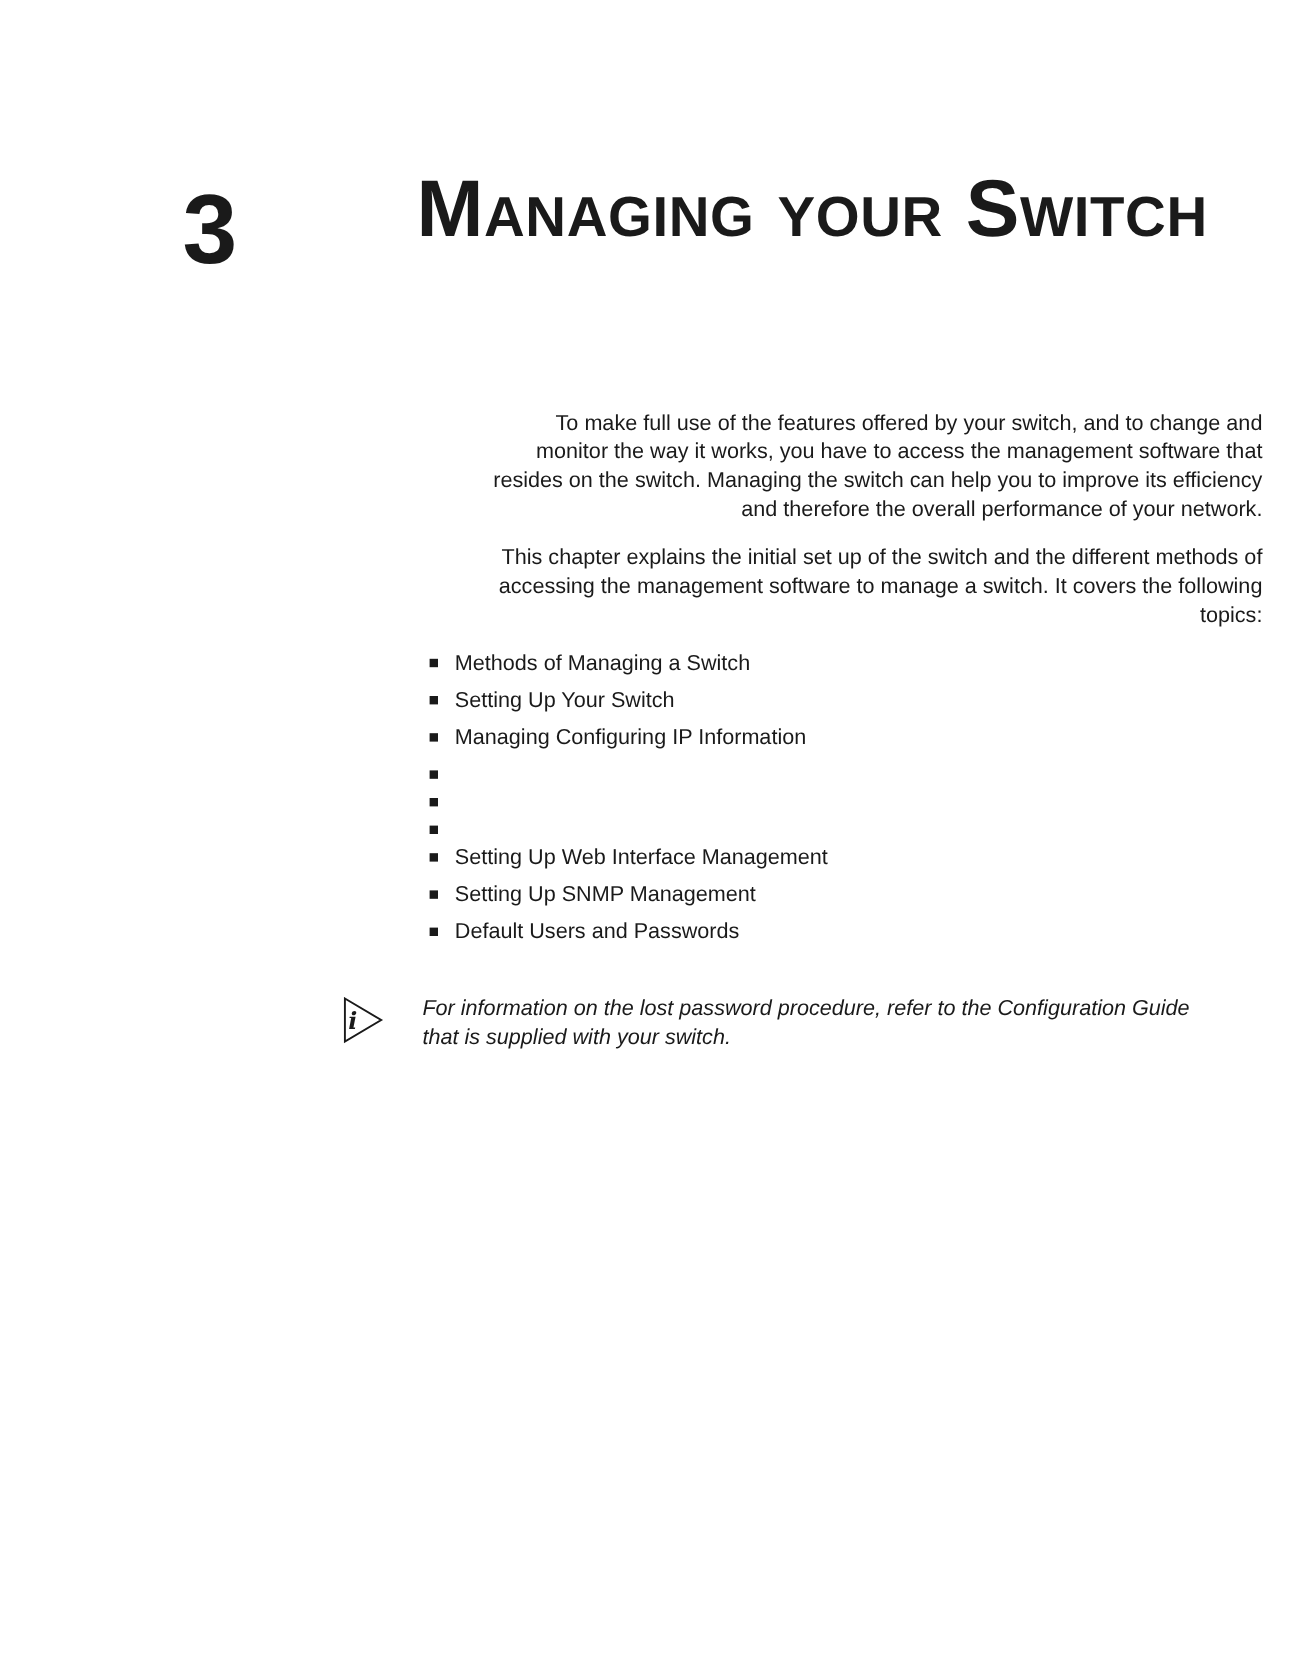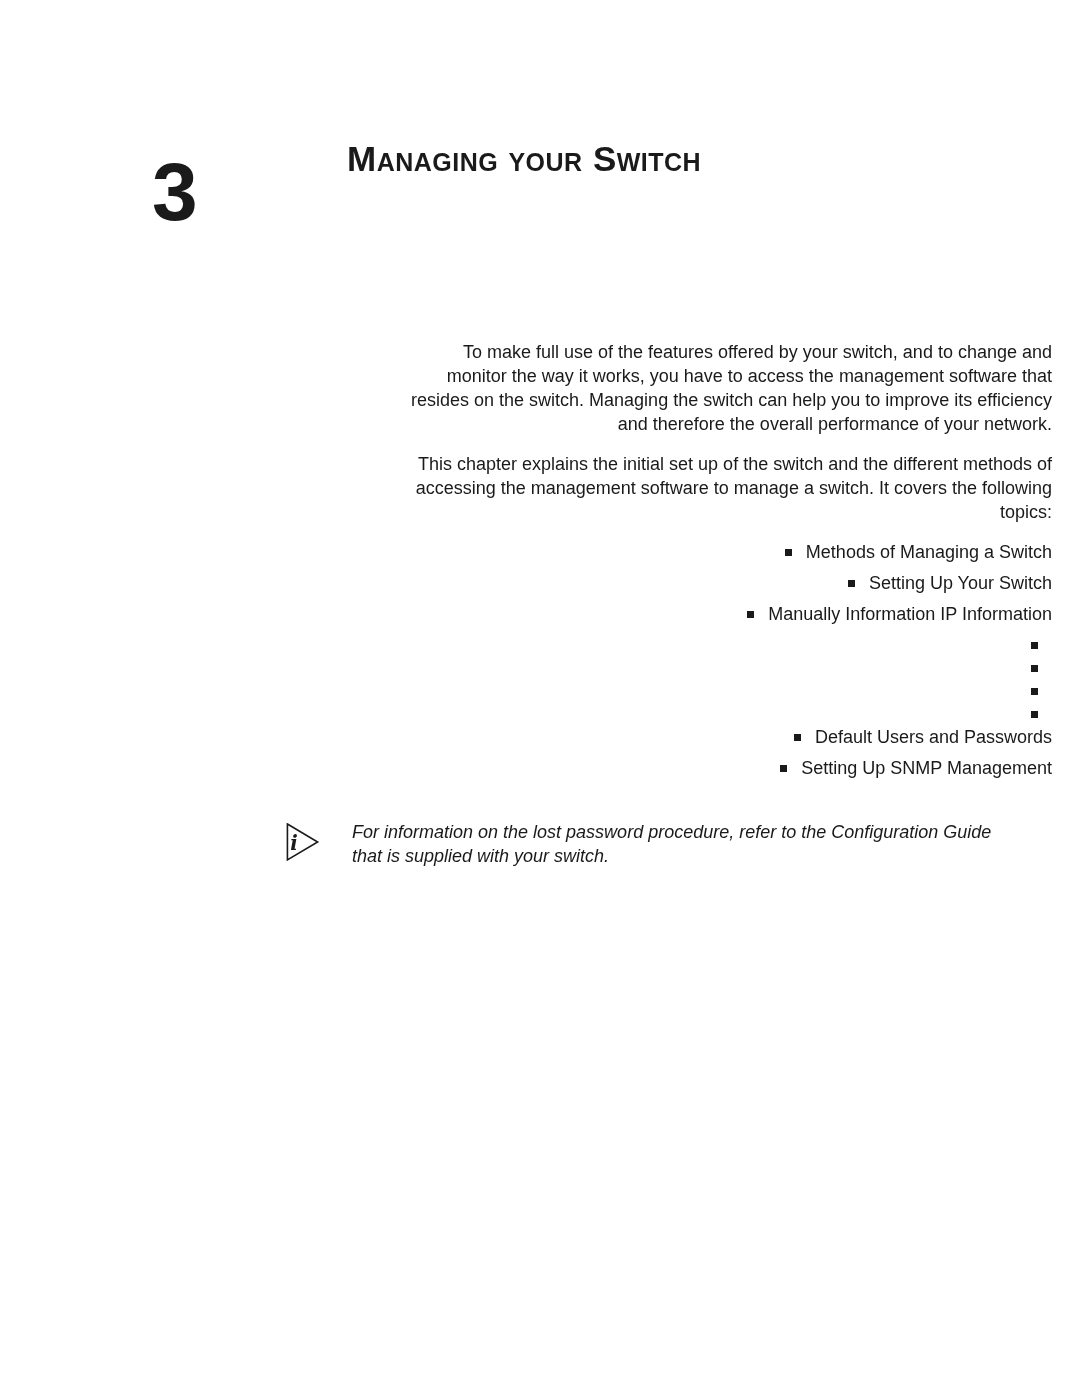--- a/index.html
+++ b/index.html
@@ -23,21 +23,21 @@
     top: 151px;
     font-size: 82px;
     font-weight: 700;
     line-height: 1;
     letter-spacing: -1px;
   }
   .chapter-title {
     position: absolute;
     left: 347px;
     top: 141px;
-    font-size: 35px;
+    font-size: 67px;
     font-weight: 700;
     font-variant: small-caps;
     letter-spacing: 0.5px;
     line-height: 1;
     white-space: nowrap;
   }
   .content {
     position: absolute;
     left: 352px;
     top: 340px;
@@ -52,21 +52,20 @@
   }
   .topics {
     list-style: none;
     margin-bottom: 16px;
   }
   .topic {
     display: flex;
     align-items: flex-start;
     margin-bottom: 7px;
     line-height: 24px;
-    justify-content: flex-end;
   }
   .bullet {
     flex: none;
     width: 7px;
     height: 7px;
     background: #1a1a1a;
     margin: 9px 14px 0 6px;
   }
   .note {
     position: relative;
@@ -109,41 +108,42 @@
       <li class="topic">
         <span class="bullet"></span>
         <span>Methods of Managing a Switch</span>
       </li>
       <li class="topic">
         <span class="bullet"></span>
         <span>Setting Up Your Switch</span>
       </li>
       <li class="topic">
         <span class="bullet"></span>
-        <span>Manually Information IP Information</span>
+        <span>Managing Configuring IP Information</span>
       </li>
       <li class="topic">
         <span class="bullet"></span>
       </li>
       <li class="topic">
         <span class="bullet"></span>
       </li>
       <li class="topic">
         <span class="bullet"></span>
       </li>
       <li class="topic">
         <span class="bullet"></span>
+        <span>Setting Up Web Interface Management</span>
+      </li>
+      <li class="topic">
+        <span class="bullet"></span>
+        <span>Setting Up SNMP Management</span>
       </li>
       <li class="topic">
         <span class="bullet"></span>
         <span>Default Users and Passwords</span>
-      </li>
-      <li class="topic">
-        <span class="bullet"></span>
-        <span>Setting Up SNMP Management</span>
       </li>
     </ul>
 
     <div class="note">
       <span class="note-icon">
         <svg viewBox="0 0 36 42" width="34" height="40" aria-hidden="true">
           <polygon points="1.5,2 33.5,21 1.5,40" fill="#ffffff" stroke="#1a1a1a" stroke-width="1.7" stroke-linejoin="miter"></polygon>
           <text x="4.5" y="29" font-family="DejaVu Serif, serif" font-size="21" font-style="italic" font-weight="700" fill="#1a1a1a">i</text>
         </svg>
       </span>

